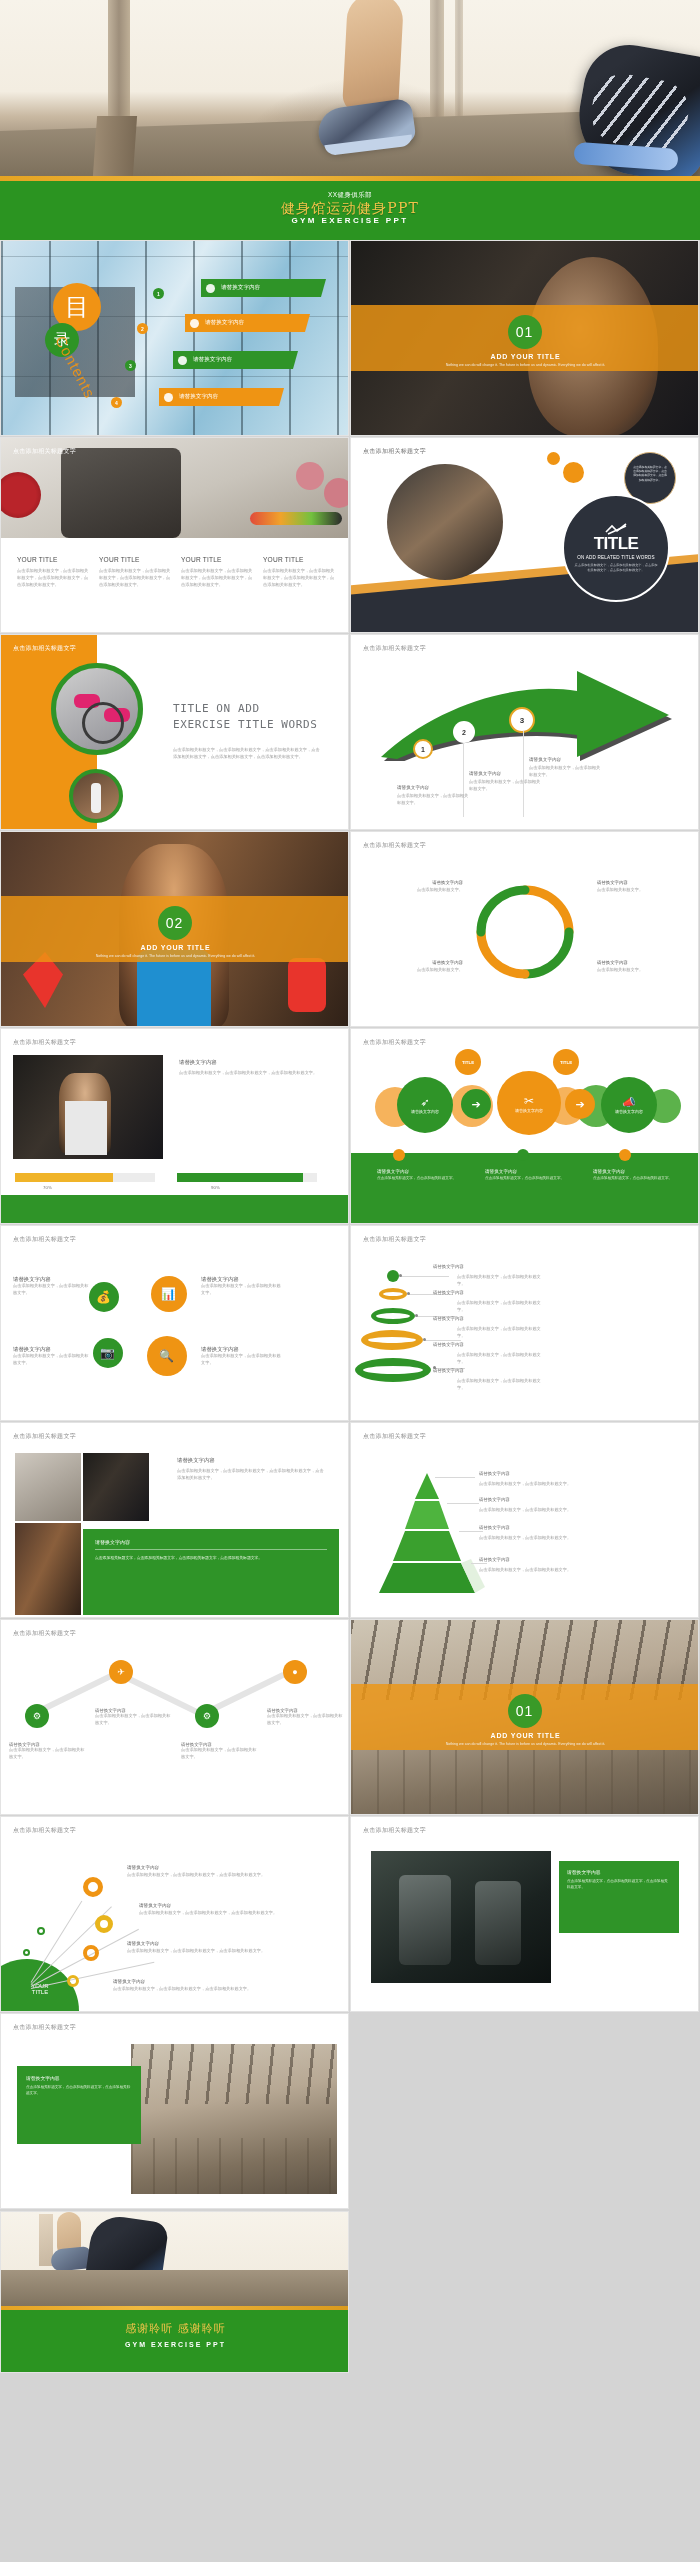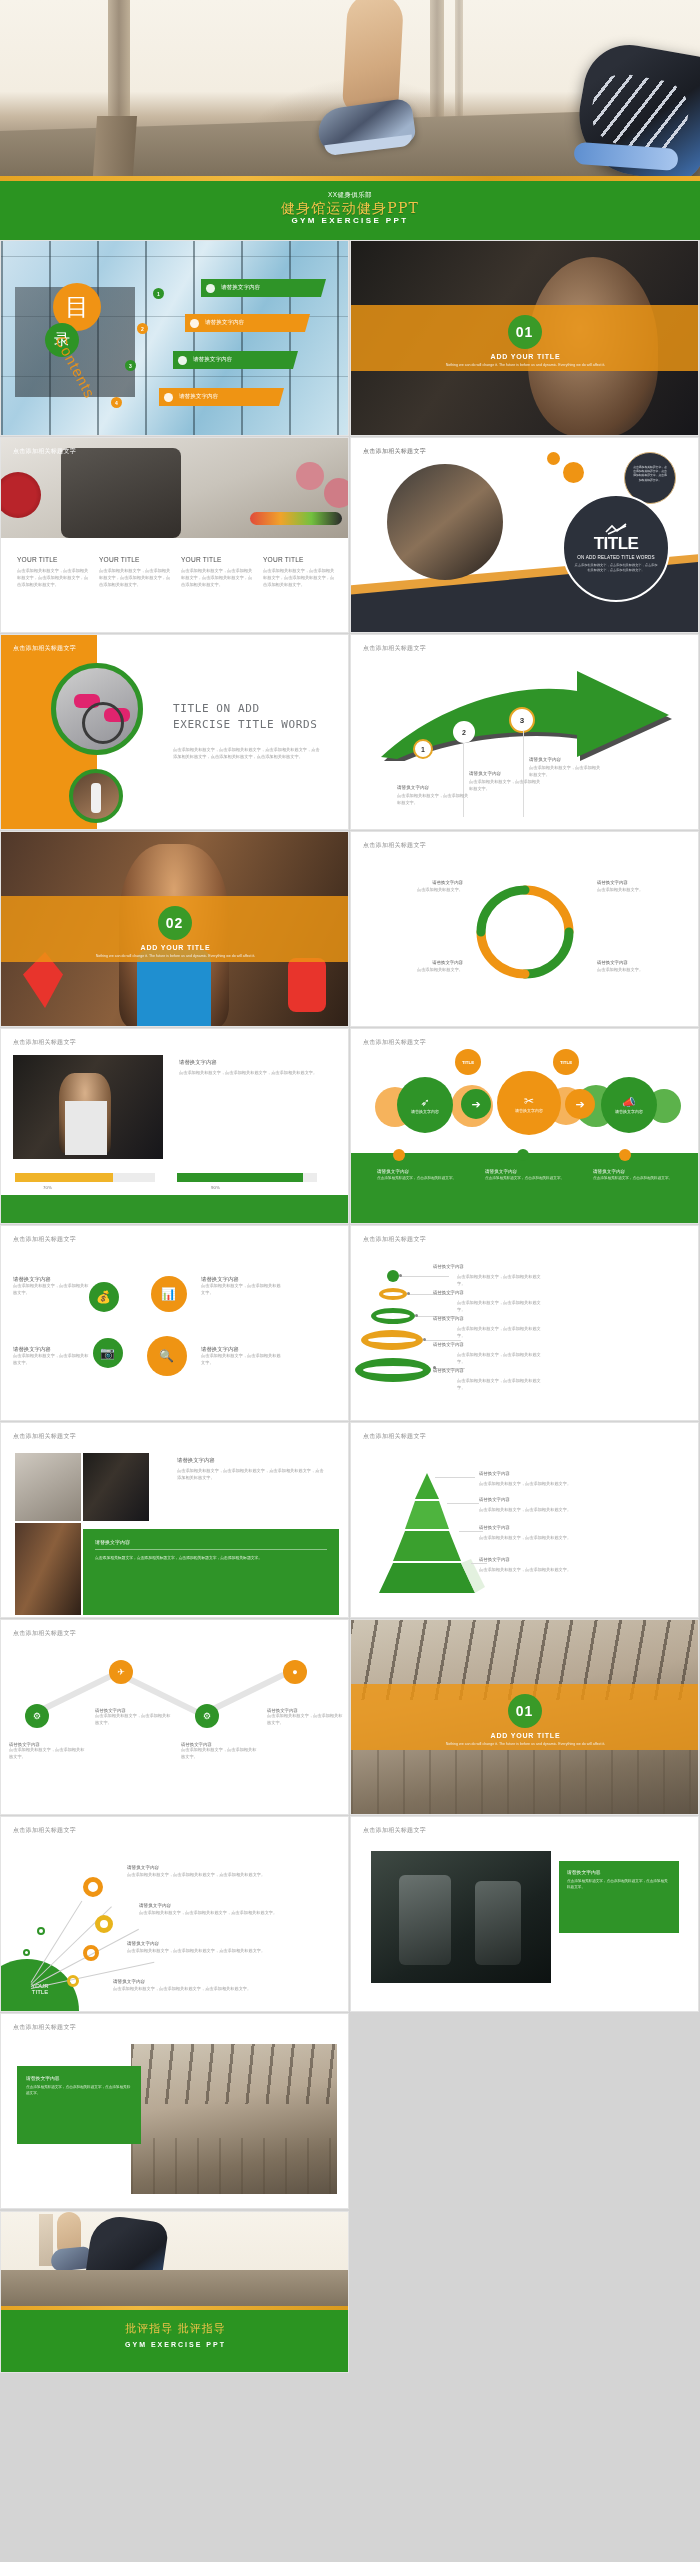--- a/index.html
+++ b/index.html
@@ -93,21 +93,21 @@
   .gym-warm { background:linear-gradient(115deg,#50382a,#8a5f3c 45%,#2e2017 100%); }
   .gym-light { background:linear-gradient(160deg,#e6e3de,#c9c4bb 55%,#a49c90 100%); }
   .gym-hall { background:linear-gradient(170deg,#cfc6b5 0%,#b7a894 38%,#7e705d 75%,#5e5345 100%); }
 
   
   .divider-band { position:absolute; left:0; width:349px; height:66px; top:64px;
     background:rgba(238,150,19,.82); }
   .div-num {
     position:absolute; left:50%; top:74px; transform:translateX(-50%);
     width:34px; height:34px; border-radius:50%; background:#3a9a28;
-    color:#fff; font-size:14px; font-weight:bold; display:flex; align-items:center; justify-content:center;
+    color:#fff; font-size:14px; font-weight:normal; display:flex; align-items:center; justify-content:center;
     letter-spacing:1px;
   }
   .div-title { position:absolute; left:0; top:112px; width:349px; text-align:center;
     color:#fff; font-size:7px; font-weight:bold; letter-spacing:.8px; }
   .div-sub { position:absolute; left:0; top:122px; width:349px; text-align:center;
     color:#f3ece2; font-size:3.6px; line-height:1.55; }
 
   
   .toc-mu { position:absolute; left:52px; top:42px; width:48px; height:48px; border-radius:50%;
     background:#f09314; color:#fff; font-size:24px; display:flex; align-items:center; justify-content:center;
@@ -693,17 +693,17 @@
 <div class="footer-row">
   <div class="footer-slide">
     <div style="position:absolute;inset:0;background:linear-gradient(to bottom,#f7f3ea 0%,#f1ebdf 45%,#bfae98 72%,#8d7f6c 100%);"></div>
     <div style="position:absolute;left:38px;top:2px;width:14px;height:52px;background:linear-gradient(160deg,#dcc9ae,#b49f84);opacity:.7;"></div>
     <div style="position:absolute;left:56px;top:0;width:24px;height:46px;background:linear-gradient(160deg,#e4c9a6,#c6a47e);border-radius:12px;"></div>
     <div style="position:absolute;left:50px;top:36px;width:40px;height:22px;background:linear-gradient(150deg,#8395ab,#49536a);border-radius:18px 10px 8px 14px;transform:rotate(-6deg);"></div>
     <div style="position:absolute;left:86px;top:6px;width:76px;height:96px;background:linear-gradient(135deg,#2b2f38 25%,#1b1e25 55%,#3f6fae 96%);border-radius:30px 16px 20px 38px;transform:rotate(8deg);"></div>
     <div style="position:absolute;left:0;bottom:66px;width:349px;height:36px;background:linear-gradient(to bottom,#a39580,#80735f);"></div>
     <div class="footer-gold"></div>
     <div class="footer-band"></div>
-    <div class="f-main">批评指导 批评指导</div>
+    <div class="f-main">感谢聆听 感谢聆听</div>
     <div class="f-sub">GYM EXERCISE PPT</div>
   </div>
   <div class="footer-blank"></div>
 </div>
 
 </body></html>

